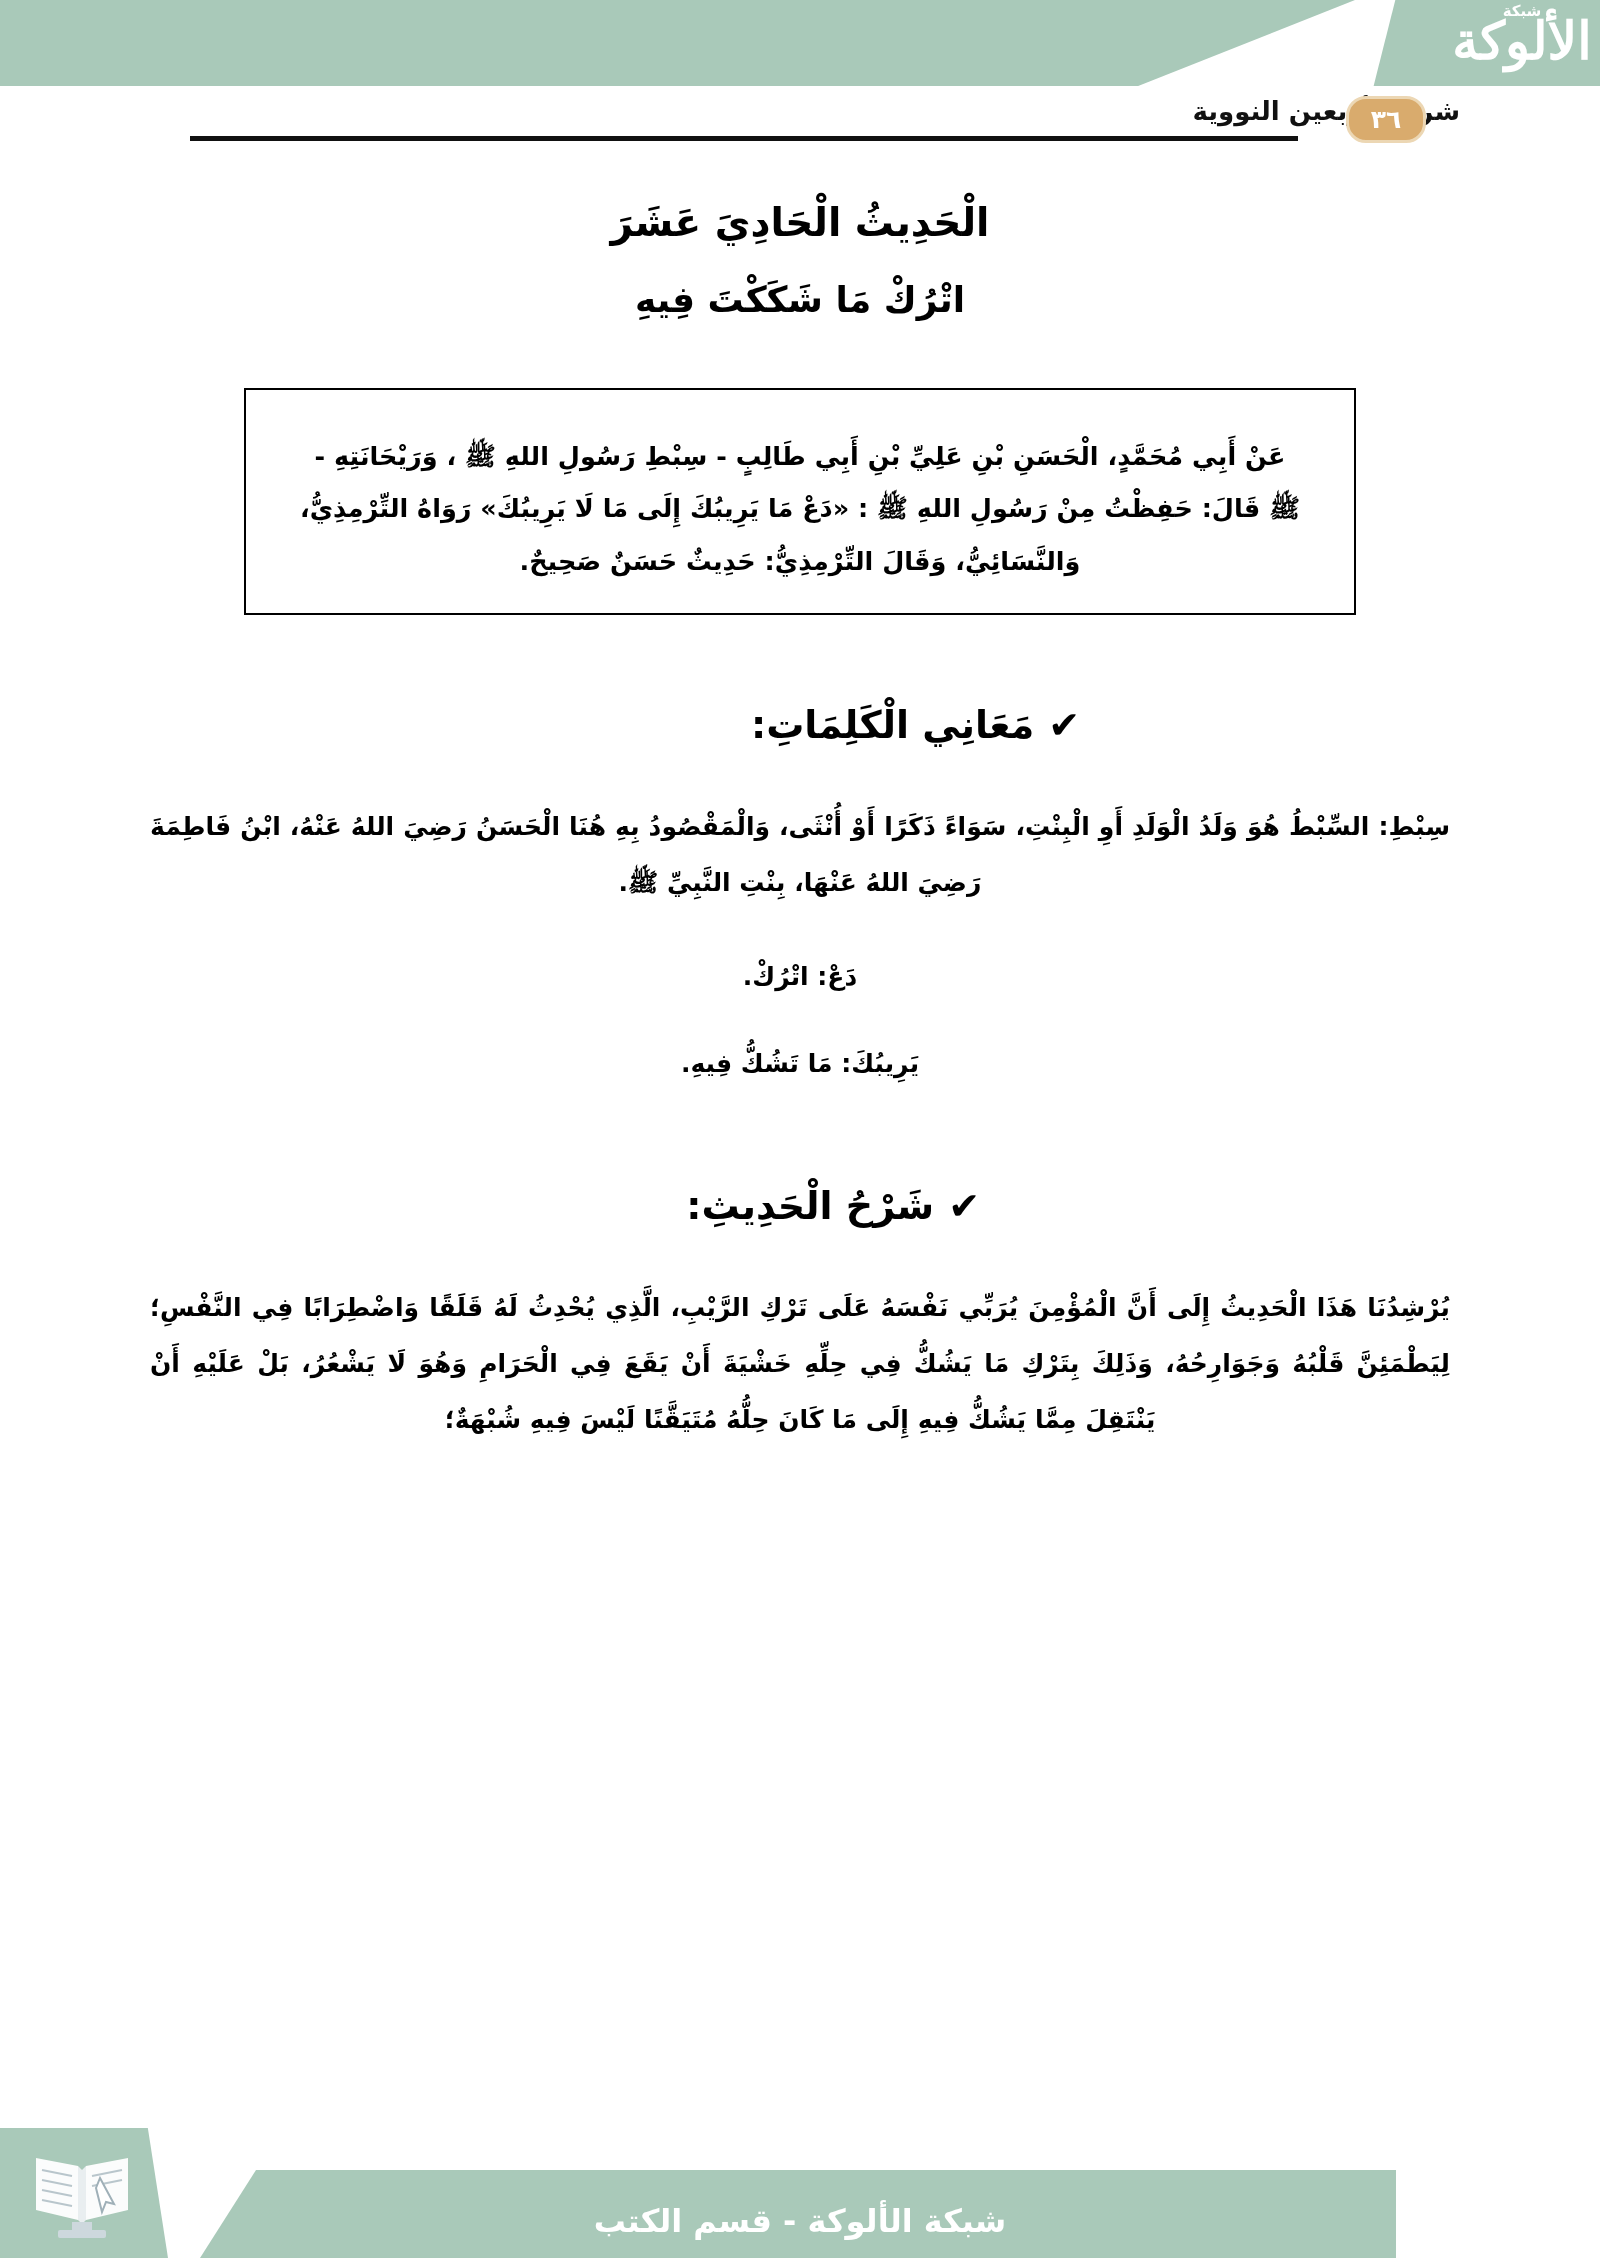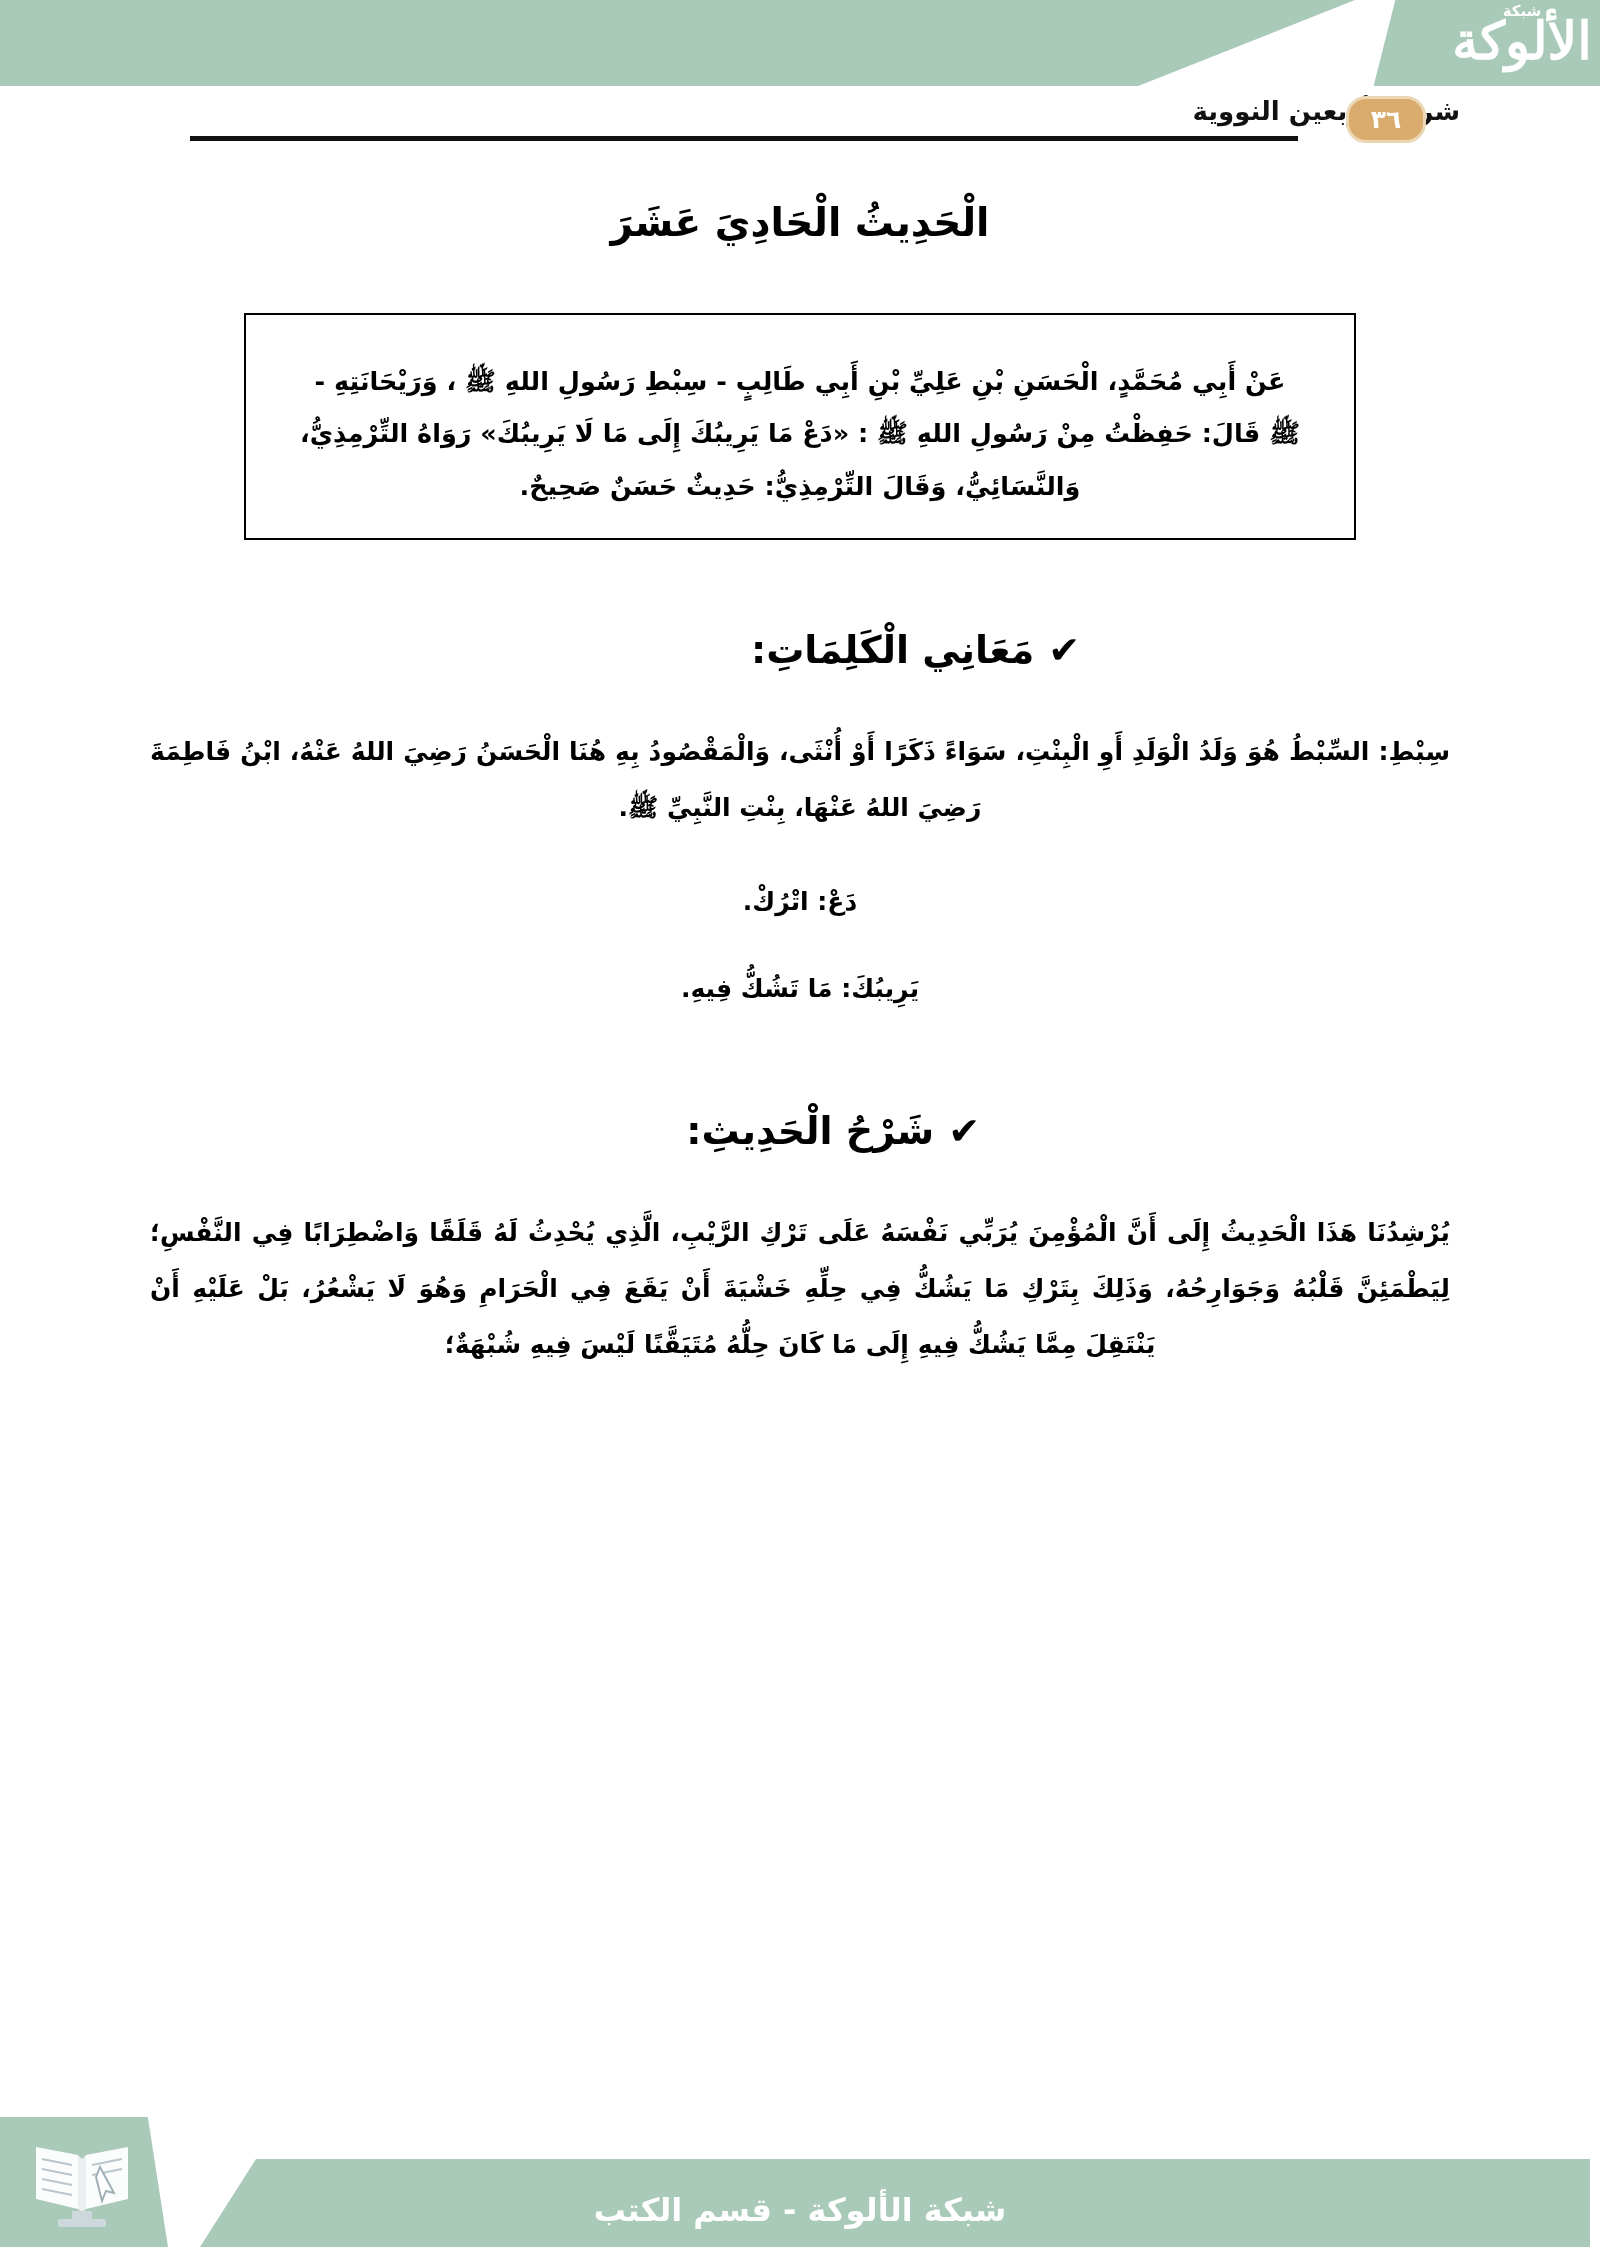--- a/index.html
+++ b/index.html
@@ -199,23 +199,23 @@
     font-family: "DejaVu Sans", "Liberation Sans", sans-serif;
   }
   .para.center { text-align: center; text-align-last: center; }
   .p-gap-lg { margin-top: 52px; }
   .p-gap-md { margin-top: 38px; }
   .p-gap-sm { margin-top: 30px; }
 
   
   .footer {
     position: absolute;
-    bottom: 16px;
+    bottom: 5px;
     left: 0;
-    width: 1590px;
+    width: 1396px;
     height: 130px;
     overflow: hidden;
   }
   .footer-green-bar {
     position: absolute;
     bottom: 0;
     left: 200px;
     width: 1400px;
     height: 88px;
     background: #a9c9b9;
@@ -263,20 +263,21 @@
   </div>
 </div>
 
 <div class="running-header">شرح الأربعين النووية</div>
 <div class="header-rule"></div>
 <div class="page-num-box">٣٦</div>
 
 <div class="page-body">
 
   <div class="doc-title">الْحَدِيثُ الْحَادِيَ عَشَرَ</div>
+  <div class="doc-subtitle">اتْرُكْ مَا شَكَكْتَ فِيهِ</div>
 
   <div class="hadith-box">
     <div class="hadith-line l1">عَنْ أَبِي مُحَمَّدٍ، الْحَسَنِ بْنِ عَلِيِّ بْنِ أَبِي طَالِبٍ - سِبْطِ رَسُولِ اللهِ ﷺ ، وَرَيْحَانَتِهِ -</div>
     <div class="hadith-line l2">ﷺ قَالَ: حَفِظْتُ مِنْ رَسُولِ اللهِ ﷺ : «دَعْ مَا يَرِيبُكَ إِلَى مَا لَا يَرِيبُكَ» رَوَاهُ التِّرْمِذِيُّ،</div>
     <div class="hadith-line l3">وَالنَّسَائِيُّ، وَقَالَ التِّرْمِذِيُّ: حَدِيثٌ حَسَنٌ صَحِيحٌ.</div>
   </div>
 
   <div class="section-heading sh-1">
     <span class="check">✔</span>
     <span>مَعَانِي الْكَلِمَاتِ:</span>

